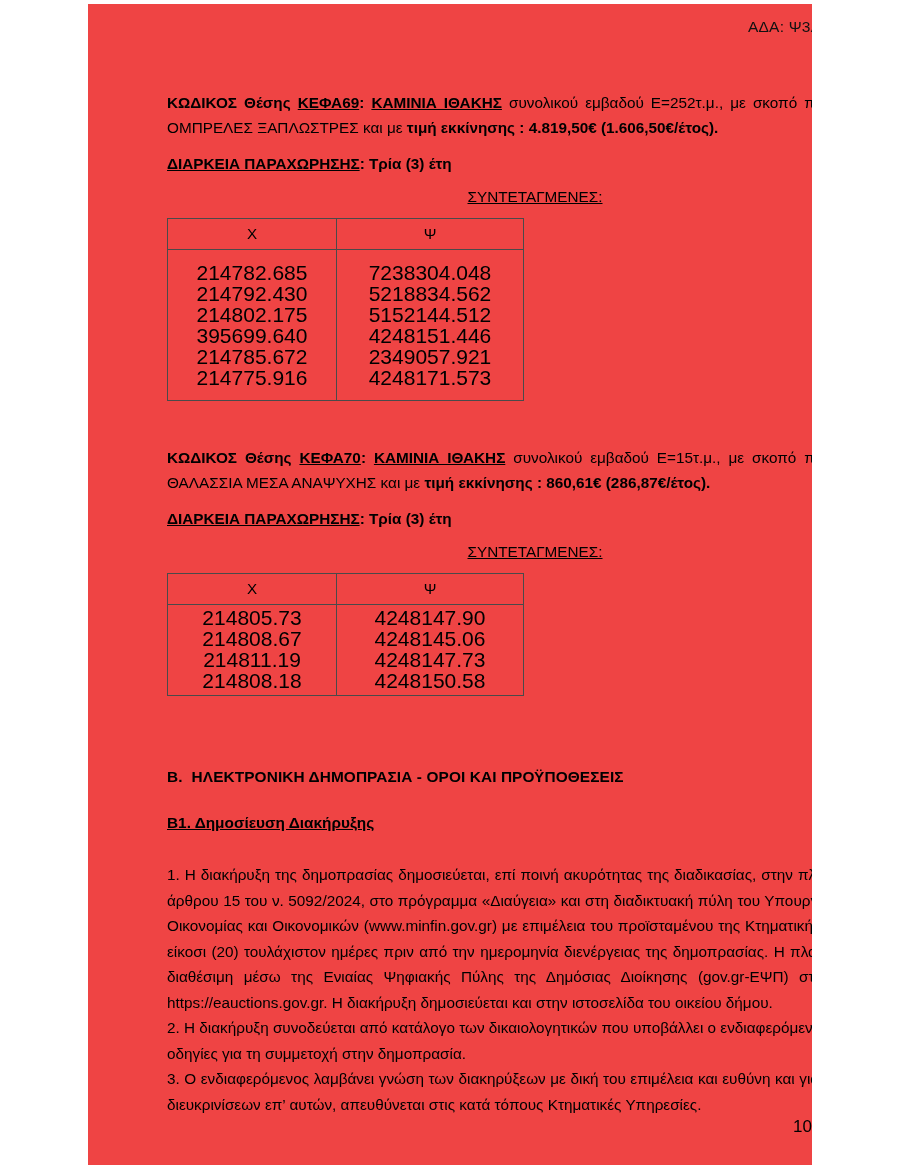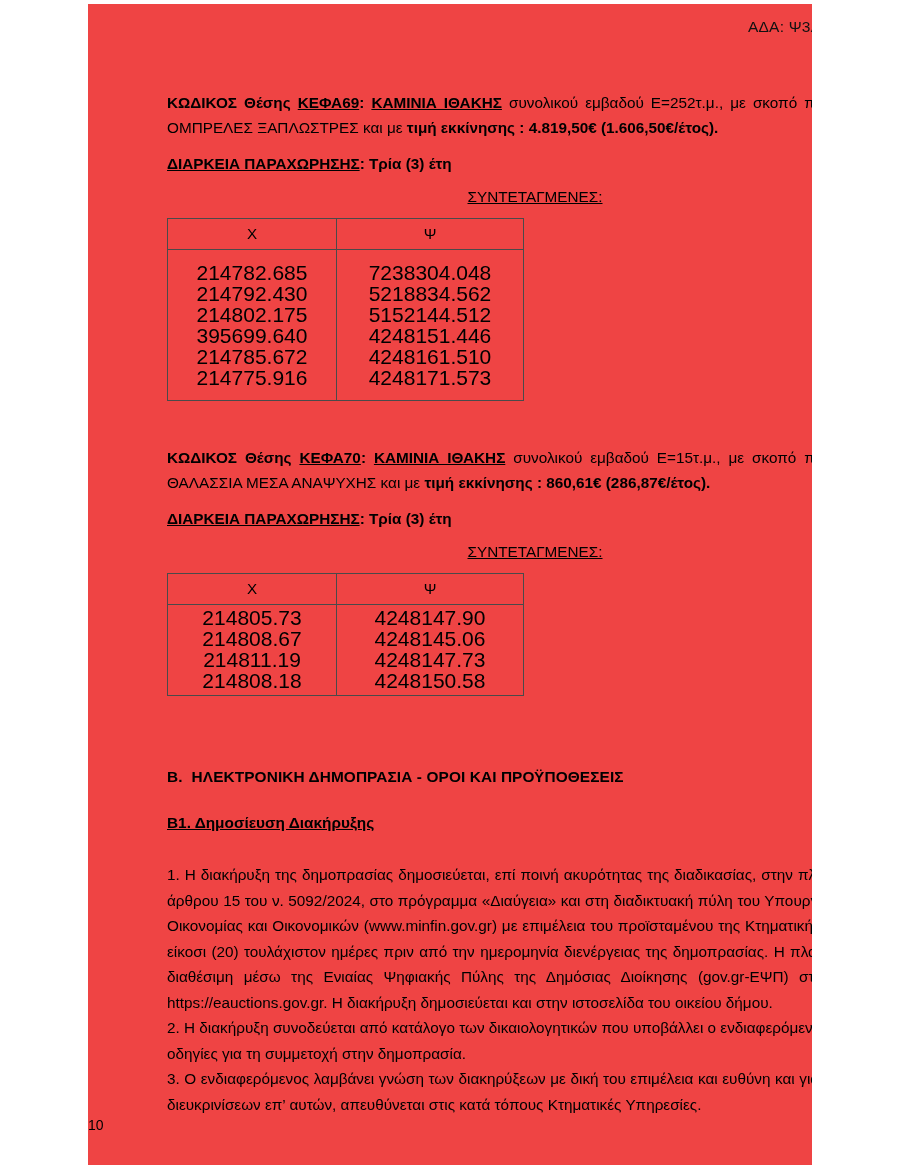--- a/index.html
+++ b/index.html
@@ -141,22 +141,22 @@
   }
   p.para.left { text-align: left; }
   p.para + p.para { margin-top: 0; }
 
   
   .page-number {
     position: absolute;
     left: 0;
     right: 0;
     top: 1113px;
-    text-align: left;
-    font-size: 14px;
+    text-align: right;
+    font-size: 17px;
   }
 </style>
 </head>
 <body>
 
 <div class="page">
 
   <div class="ada-header">ΑΔΑ: Ψ3ΑΥΗ-ΓΕΝ</div>
 
   <div class="content">
@@ -199,21 +199,21 @@
                 <li>214785.672</li>
                 <li>214775.916</li>
               </ul>
             </td>
             <td class="cell-block">
               <ul class="num-list">
                 <li>7238304.048</li>
                 <li>5218834.562</li>
                 <li>5152144.512</li>
                 <li>4248151.446</li>
-                <li>4248161.510</li>
+                <li>2349057.921</li>
                 <li>4248171.573</li>
               </ul>
             </td>
           </tr>
         </tbody>
       </table>
     </div>
 
     <div class="listing" style="margin-top:44px;">
       <p class="listing-title">

